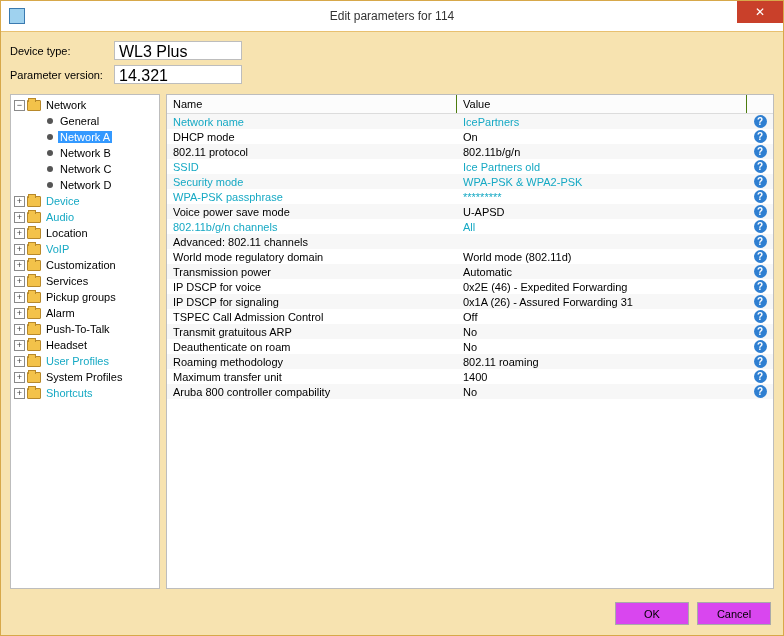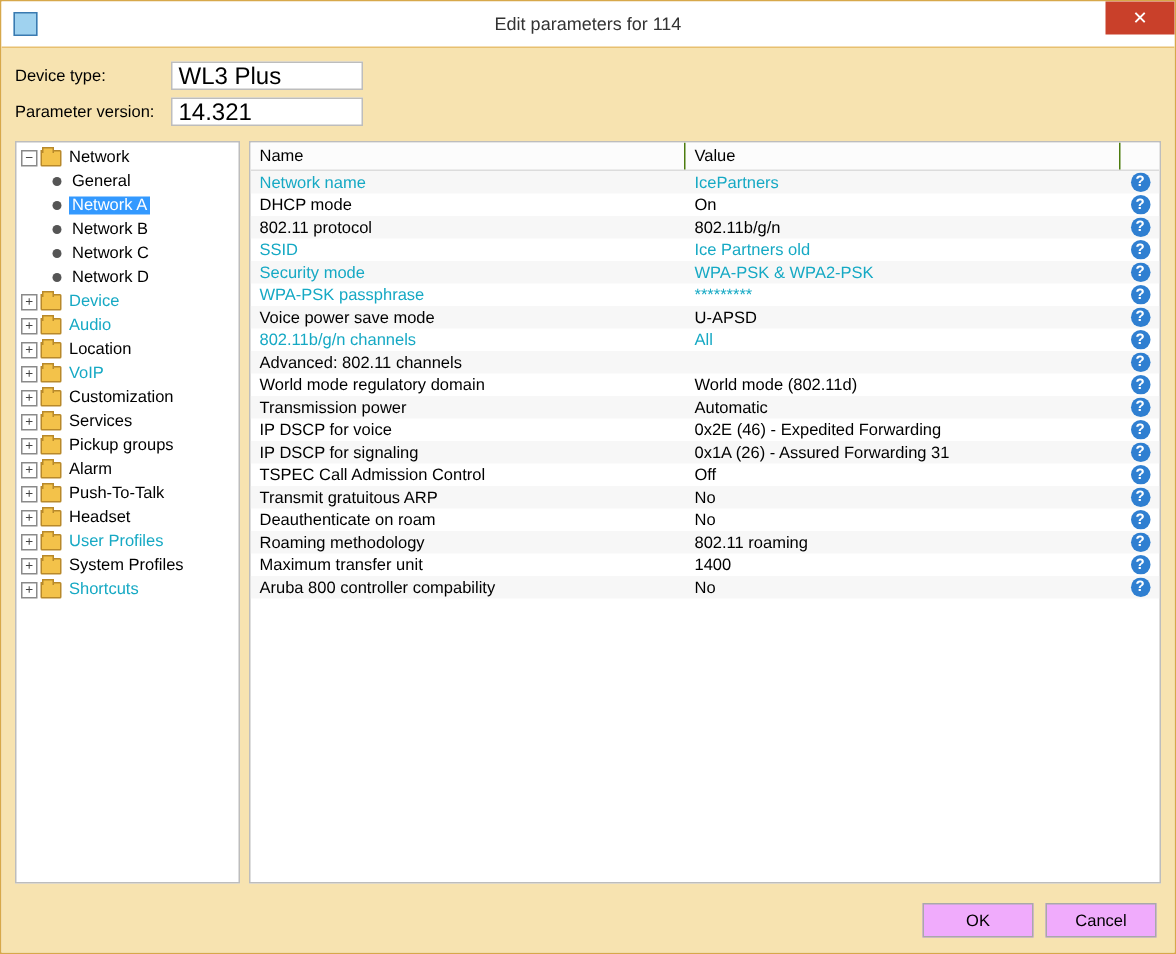--- a/index.html
+++ b/index.html
@@ -89,21 +89,21 @@
     position: relative; flex-shrink:0;
   }
   .tree .folder::before {
     content: ''; position: absolute; top:-3px; left:0;
     width: 6px; height:3px; background:#f3c24a; border:1px solid #b8892a; border-bottom:none;
   }
   .tree .bullet {
     width: 6px; height: 6px; border-radius: 50%;
     background: #555; margin: 0 5px 0 3px; flex-shrink:0;
   }
-  .tree .children { padding-left: 5px; }
+  .tree .children { padding-left: 17px; }
   .tree .lbl { font-size: 11px; color: #000; padding: 0 2px;}
   .tree .lbl.link { color: #16a9c4; }
   .tree .lbl.sel { background: #3399ff; color: #fff; }
   
   .grid-header {
     display: flex; background: #fcfcfc;
     border-bottom: 1px solid #dcdcdc;
     font-size: 11px;
   }
   .grid-header .h {
@@ -129,21 +129,21 @@
     background: #2f7fd1; color: #fff; align-items:center; justify-content:center;
     font-size: 10px; font-weight: bold; line-height: 1;
   }
   
   .button-bar {
     position: absolute; right: 12px; bottom: 10px;
     display: flex; gap: 8px;
   }
   .btn {
     min-width: 74px; height: 23px; padding: 0 14px;
-    background: #f0abfc; border: 1px solid #a9a9a9;
+    background: #d946ef; border: 1px solid #a9a9a9;
     font-size: 11px; display:flex; align-items:center; justify-content:center;
     box-sizing: border-box;
   }
 </style>
 </head>
 <body>
 
 <div class="window">
   <div class="titlebar">
     <span class="app-icon"></span>

